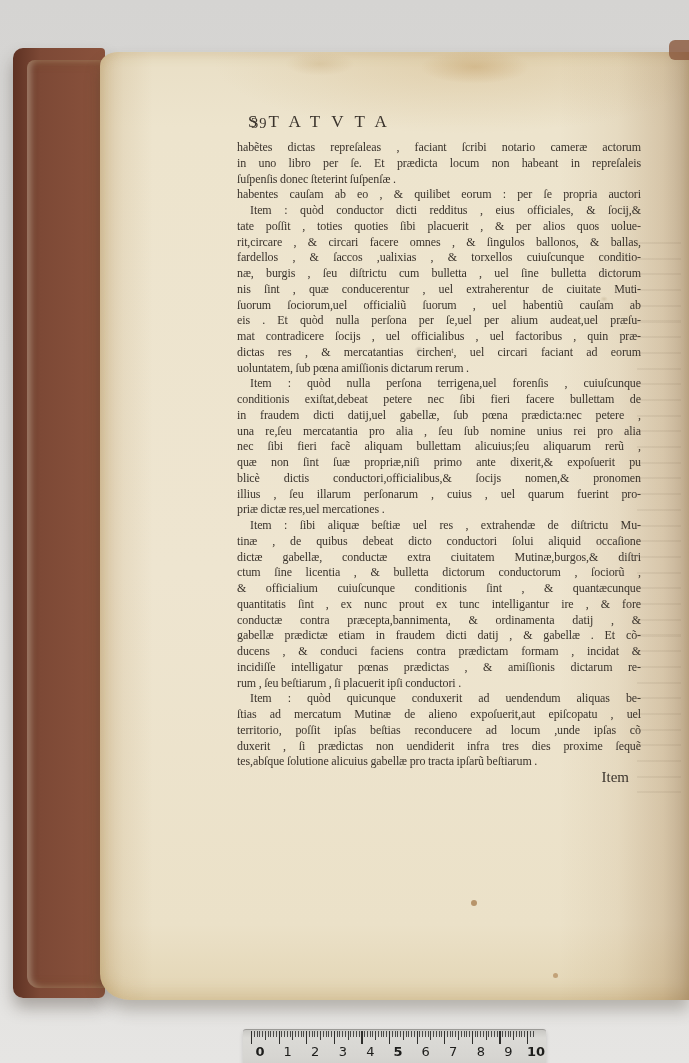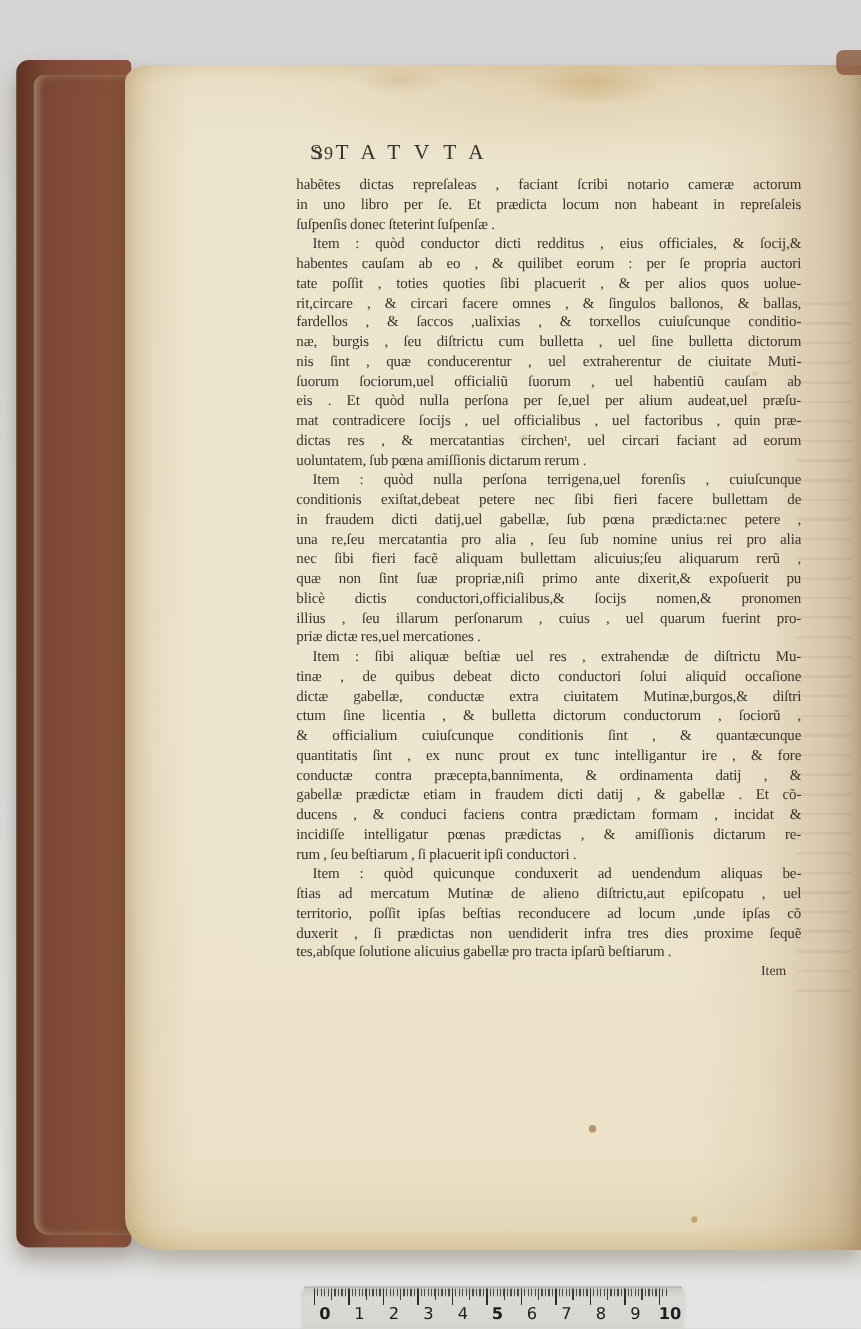--- a/index.html
+++ b/index.html
@@ -38,21 +38,21 @@
     background:repeating-linear-gradient(180deg,#7a6f5e 0 2px,rgba(0,0,0,0) 2px 15.7px);}
   
   .text-area{position:absolute;left:237px;top:112px;width:404px;color:#3a332c;}
   .hdr{position:relative;height:28px;}
   .pageno{position:absolute;left:14px;top:3px;font-size:14.5px;letter-spacing:1px;}
   .title{position:absolute;left:0;right:0;top:0;font-size:17px;letter-spacing:11px;padding-left:11px;}
   .line{white-space:nowrap;text-align:justify;text-align-last:justify;font-size:12px;line-height:15.75px;
     letter-spacing:-0.1px;word-spacing:-0.3px;}
   .line.indent{text-indent:13px;}
   .line.last{text-align-last:left;}
-  .catchword{text-align:right;font-size:11px;line-height:15.75px;padding-right:12px;}
+  .catchword{text-align:right;font-size:15px;line-height:15.75px;padding-right:12px;}
   
   .ruler{position:absolute;left:243px;top:1029px;width:303px;height:40px;
     background:linear-gradient(180deg,#c9c8c4 0%,#dbdad6 20%,#d6d5d1 70%,#cfceca 100%);
     border-radius:3px 3px 0 0;border-top:1px solid #9a9996;box-shadow:0 2px 4px rgba(0,0,0,.15);}
   .ticks{position:absolute;left:8px;top:1px;width:283px;}
   .t-mm{position:absolute;top:0;height:6px;width:100%;
     background:repeating-linear-gradient(90deg,#4a4a48 0 1px,rgba(0,0,0,0) 1px 2.76px);}
   .t-5mm{position:absolute;top:0;height:9px;width:100%;
     background:repeating-linear-gradient(90deg,#3d3d3b 0 1px,rgba(0,0,0,0) 1px 13.8px);}
   .t-cm{position:absolute;top:0;height:13px;width:100%;
@@ -84,22 +84,22 @@
 
   <div class="text-area">
     <div class="hdr">
       <span class="pageno">39</span>
       <span class="title">STATVTA</span>
     </div>
     <div>
         <div class="line">habẽtes dictas repreſaleas , faciant ſcribi notario cameræ actorum</div>
         <div class="line">in uno libro per ſe. Et prædicta locum non habeant in repreſaleis</div>
         <div class="line last">ſuſpenſis donec ſteterint ſuſpenſæ .</div>
+        <div class="line">habentes cauſam ab eo , &amp; quilibet eorum : per ſe propria auctori</div>
         <div class="line indent">Item : quòd conductor dicti redditus , eius officiales, &amp; ſocij,&amp;</div>
-        <div class="line">habentes cauſam ab eo , &amp; quilibet eorum : per ſe propria auctori</div>
         <div class="line">tate poſſit , toties quoties ſibi placuerit , &amp; per alios quos uolue-</div>
         <div class="line">rit,circare , &amp; circari facere omnes , &amp; ſingulos ballonos, &amp; ballas,</div>
         <div class="line">fardellos , &amp; ſaccos ,ualixias , &amp; torxellos cuiuſcunque conditio-</div>
         <div class="line">næ, burgis , ſeu diſtrictu cum bulletta , uel ſine bulletta dictorum</div>
         <div class="line">nis ſint , quæ conducerentur , uel extraherentur de ciuitate Muti-</div>
         <div class="line">ſuorum ſociorum,uel officialiũ ſuorum , uel habentiũ cauſam ab</div>
         <div class="line">eis .  Et quòd nulla perſona per ſe,uel per alium audeat,uel præſu-</div>
         <div class="line">mat contradicere ſocijs , uel officialibus , uel factoribus , quin præ-</div>
         <div class="line">dictas res , &amp; mercatantias circhenᵗ, uel circari faciant ad eorum</div>
         <div class="line last">uoluntatem, ſub pœna amiſſionis dictarum rerum .</div>
@@ -117,21 +117,21 @@
         <div class="line">dictæ gabellæ, conductæ extra ciuitatem Mutinæ,burgos,&amp; diſtri</div>
         <div class="line">ctum ſine licentia , &amp; bulletta dictorum  conductorum , ſociorũ ,</div>
         <div class="line">&amp; officialium cuiuſcunque conditionis ſint , &amp;  quantæcunque</div>
         <div class="line">quantitatis ſint , ex nunc prout ex tunc intelligantur ire , &amp; fore</div>
         <div class="line">conductæ contra præcepta,bannimenta, &amp; ordinamenta datij , &amp;</div>
         <div class="line">gabellæ prædictæ etiam in fraudem dicti datij , &amp; gabellæ .  Et cõ-</div>
         <div class="line">ducens , &amp; conduci faciens contra prædictam formam , incidat &amp;</div>
         <div class="line">incidiſſe intelligatur pœnas prædictas , &amp; amiſſionis dictarum re-</div>
         <div class="line last">rum , ſeu beſtiarum , ſi placuerit ipſi conductori .</div>
         <div class="line indent">Item : quòd quicunque conduxerit ad uendendum aliquas be-</div>
-        <div class="line">ſtias ad mercatum Mutinæ de alieno diſtrictu,aut epiſcopatu , uel</div>
+        <div class="line">ſtias ad mercatum Mutinæ de alieno expoſuerit,aut epiſcopatu , uel</div>
         <div class="line">territorio, poſſit ipſas beſtias reconducere ad locum ,unde ipſas cõ</div>
         <div class="line">duxerit , ſi prædictas non uendiderit infra tres dies proxime ſequẽ</div>
         <div class="line last">tes,abſque ſolutione alicuius gabellæ pro tracta ipſarũ beſtiarum .</div>
       </div>
     <div class="catchword">Item</div>
   </div>
 
   <div class="ruler">
     <div class="ticks">
       <div class="t-mm"></div>

